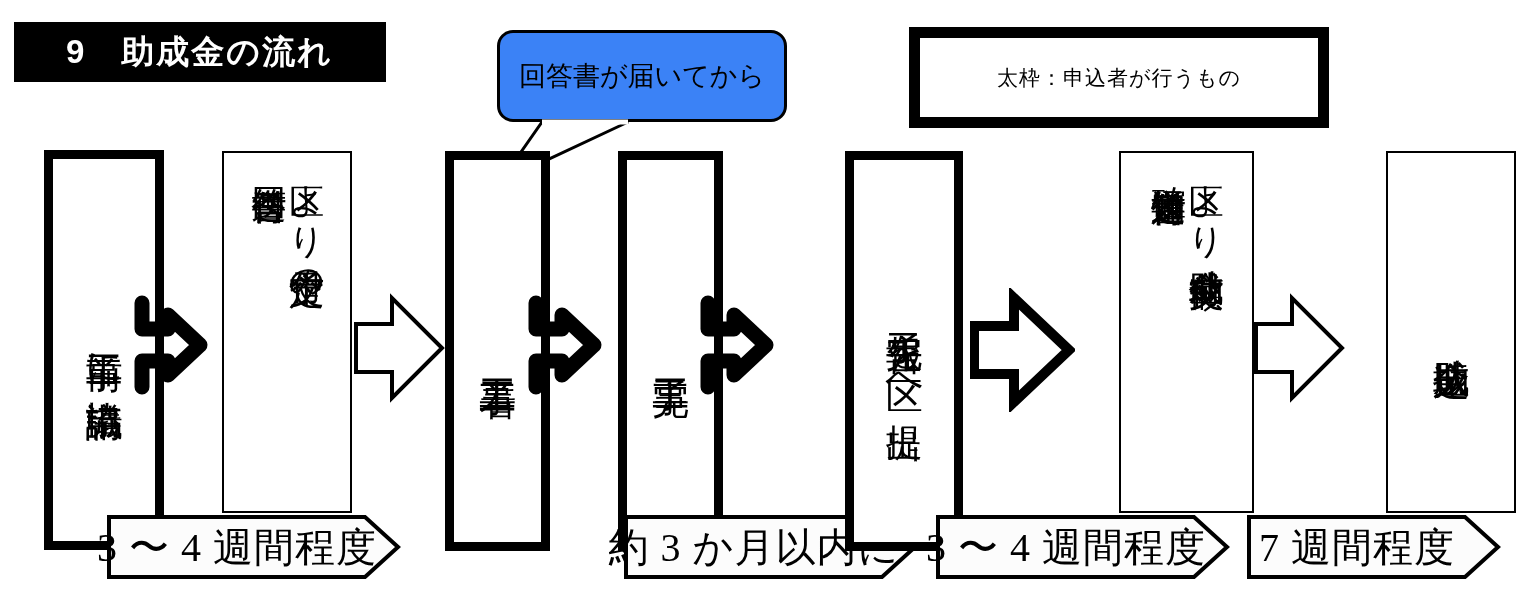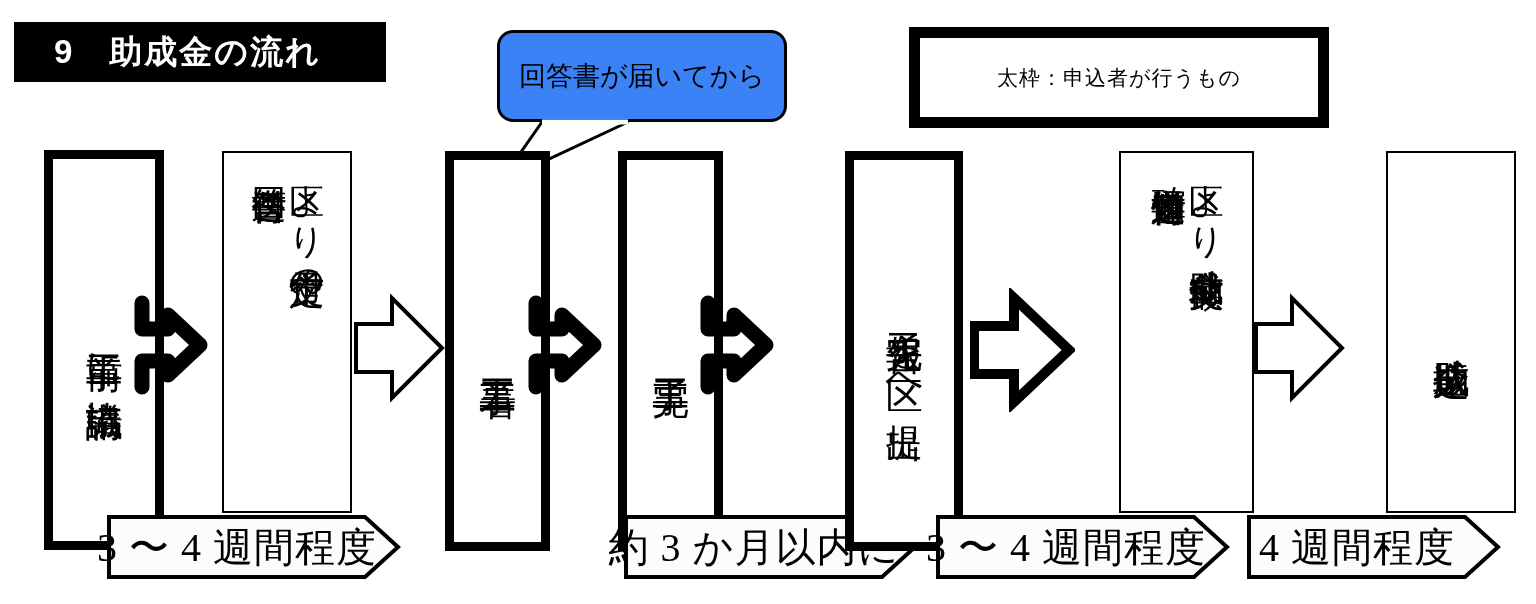--- a/index.html
+++ b/index.html
@@ -11,21 +11,21 @@
   #stage{position:relative;width:1536px;height:604px;}
 
   
   .title-bar{
     position:absolute;left:14px;top:22px;width:372px;height:60px;
     background:#000000;color:#ffffff;
     display:flex;align-items:center;
   }
   .title-text{
     font-size:33px;font-weight:700;letter-spacing:2px;
-    padding-left:40px;white-space:pre;
+    padding-left:52px;white-space:pre;
     font-family:"Liberation Sans","DejaVu Sans",sans-serif;
   }
 
   
   .legend-box{
     position:absolute;left:909px;top:27px;width:420px;height:101px;
     border:11px solid #000;background:#fff;box-sizing:border-box;
     display:flex;align-items:center;justify-content:center;
   }
   .legend-text{font-size:21px;color:#000;white-space:nowrap;letter-spacing:1px;}
@@ -166,20 +166,20 @@
   </div>
 
   <svg class="arrow" style="left:1252px;top:288px;width:96px;height:120px;" viewBox="0 0 96 120">
     <polygon points="4,36 40,36 40,10 90,60 40,110 40,84 4,84" fill="#ffffff" stroke="#000000" stroke-width="4" stroke-linejoin="miter"></polygon>
   </svg>
 
   <svg class="banner" style="left:1247px;top:514px;width:254px;height:66px;" viewBox="0 0 254 66">
     <polygon points="2,3 218,3 251,33 218,63 2,63" fill="#fcfcfc" stroke="#000000" stroke-width="4"></polygon>
   </svg>
   <div class="banner" style="left:1247px;top:514px;width:254px;height:66px;">
-    <span class="banner-text">4 週間程度</span>
+    <span class="banner-text">7 週間程度</span>
   </div>
 
   <div class="pbox thin" style="left:1386px;top:151px;width:130px;height:362px;">
     <span class="vtext">助成金振込</span>
   </div>
 
 </div>
 
 </body></html>

